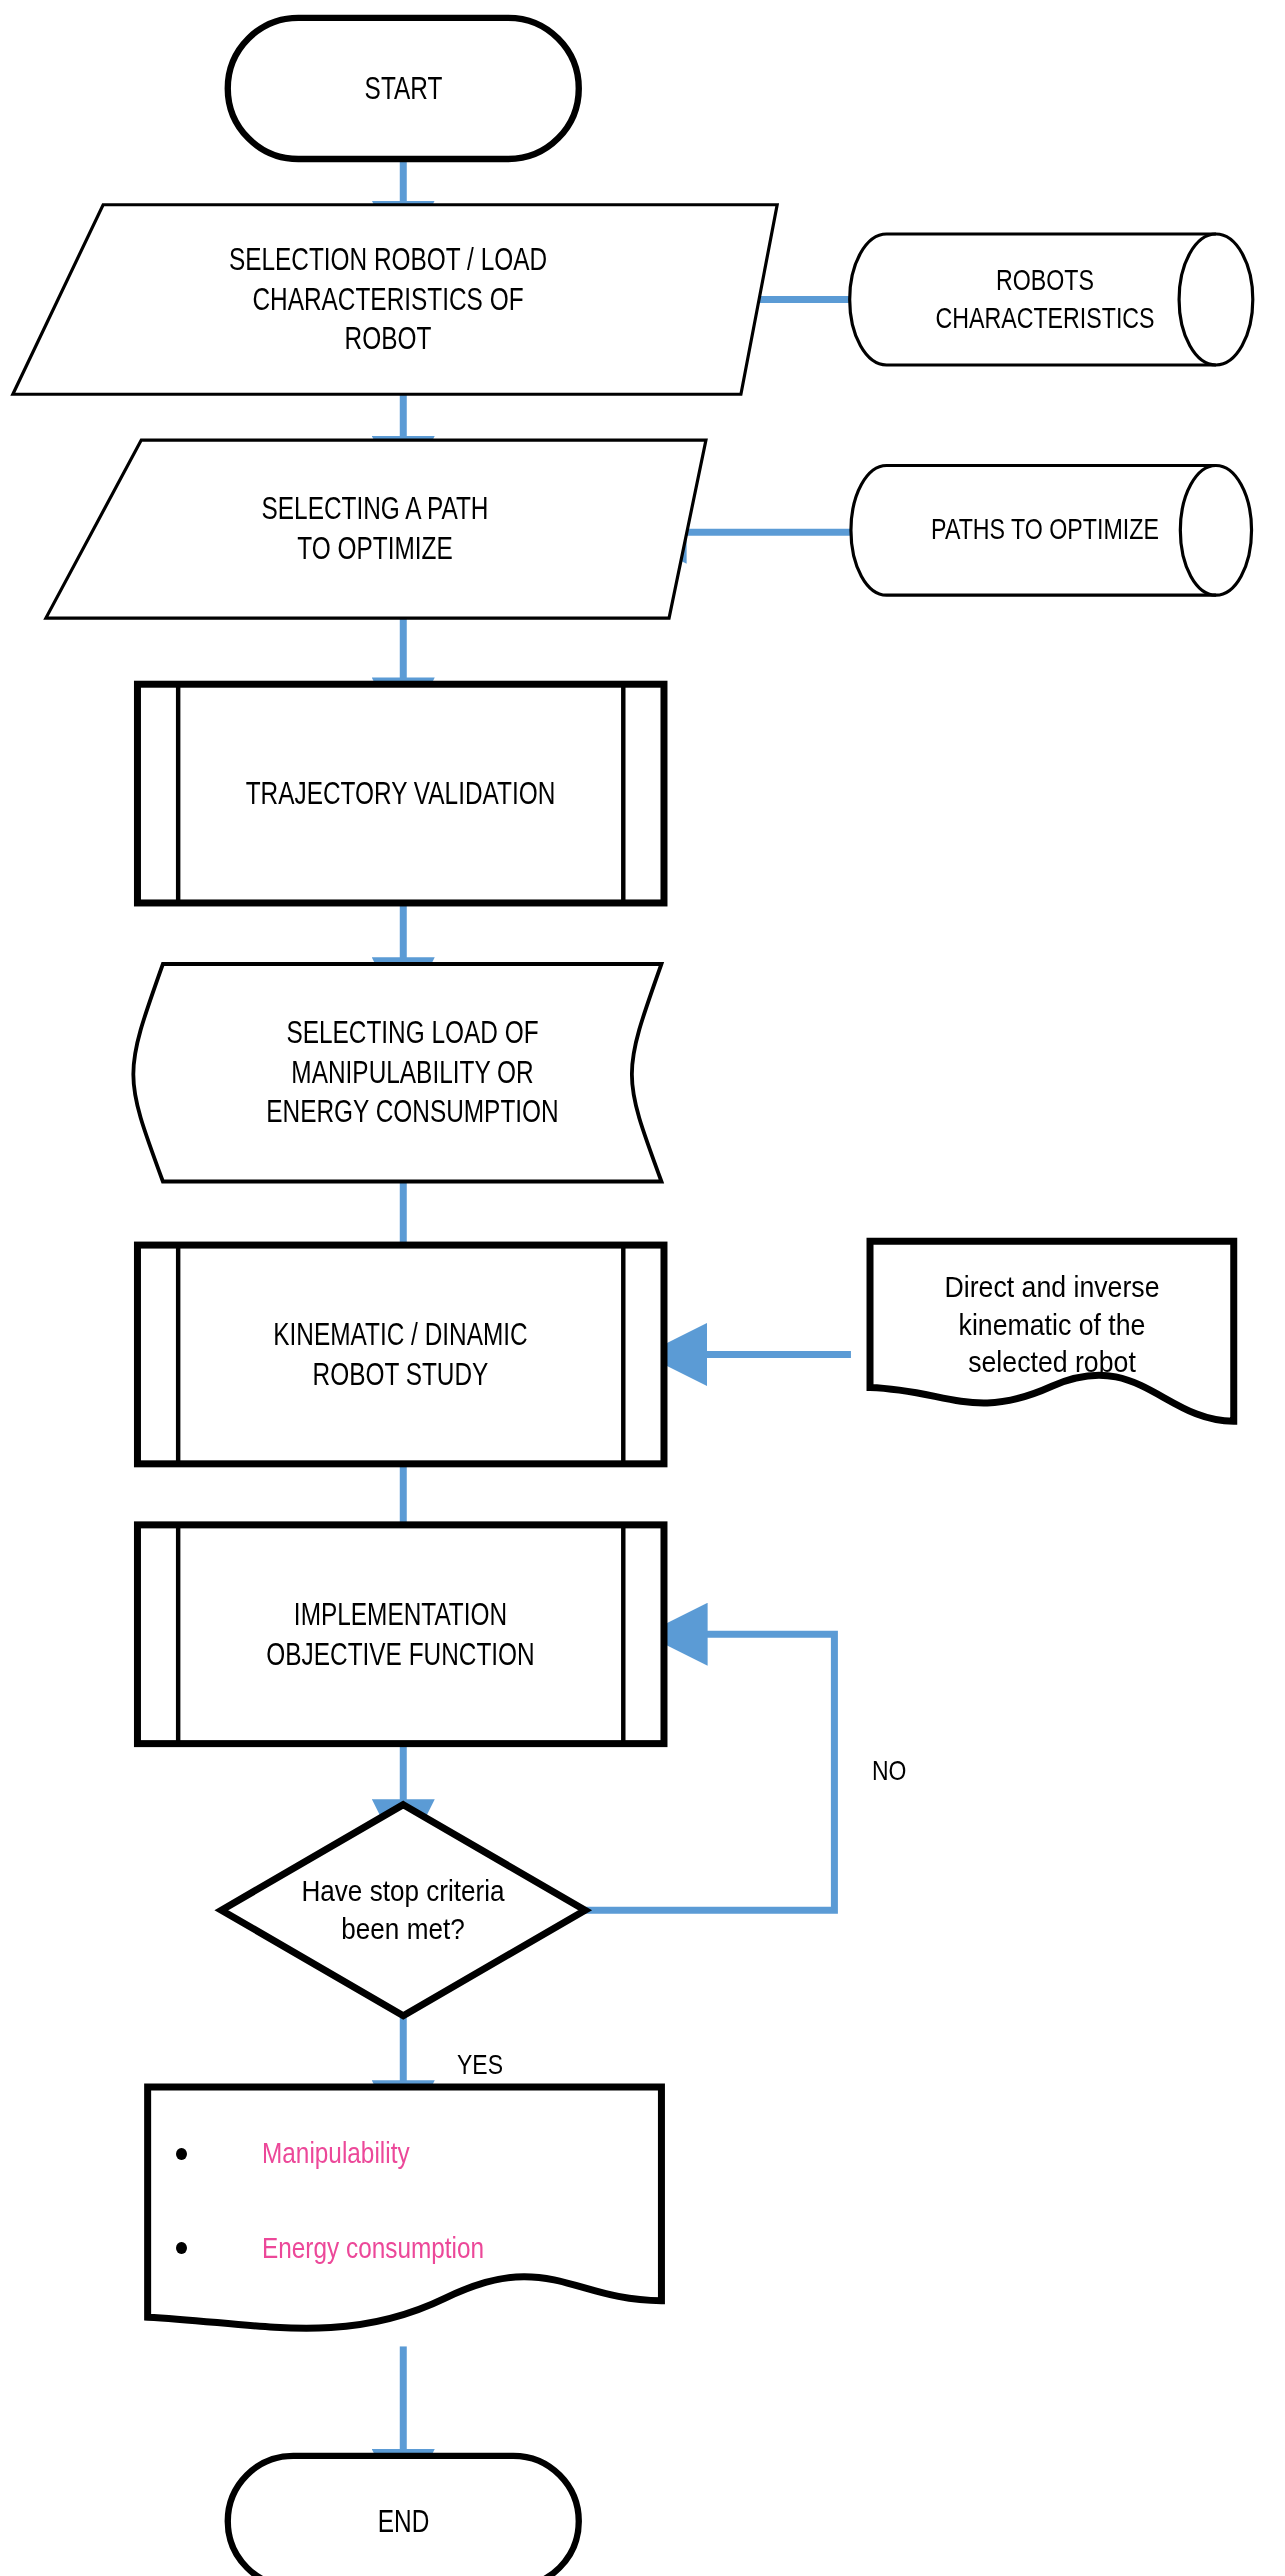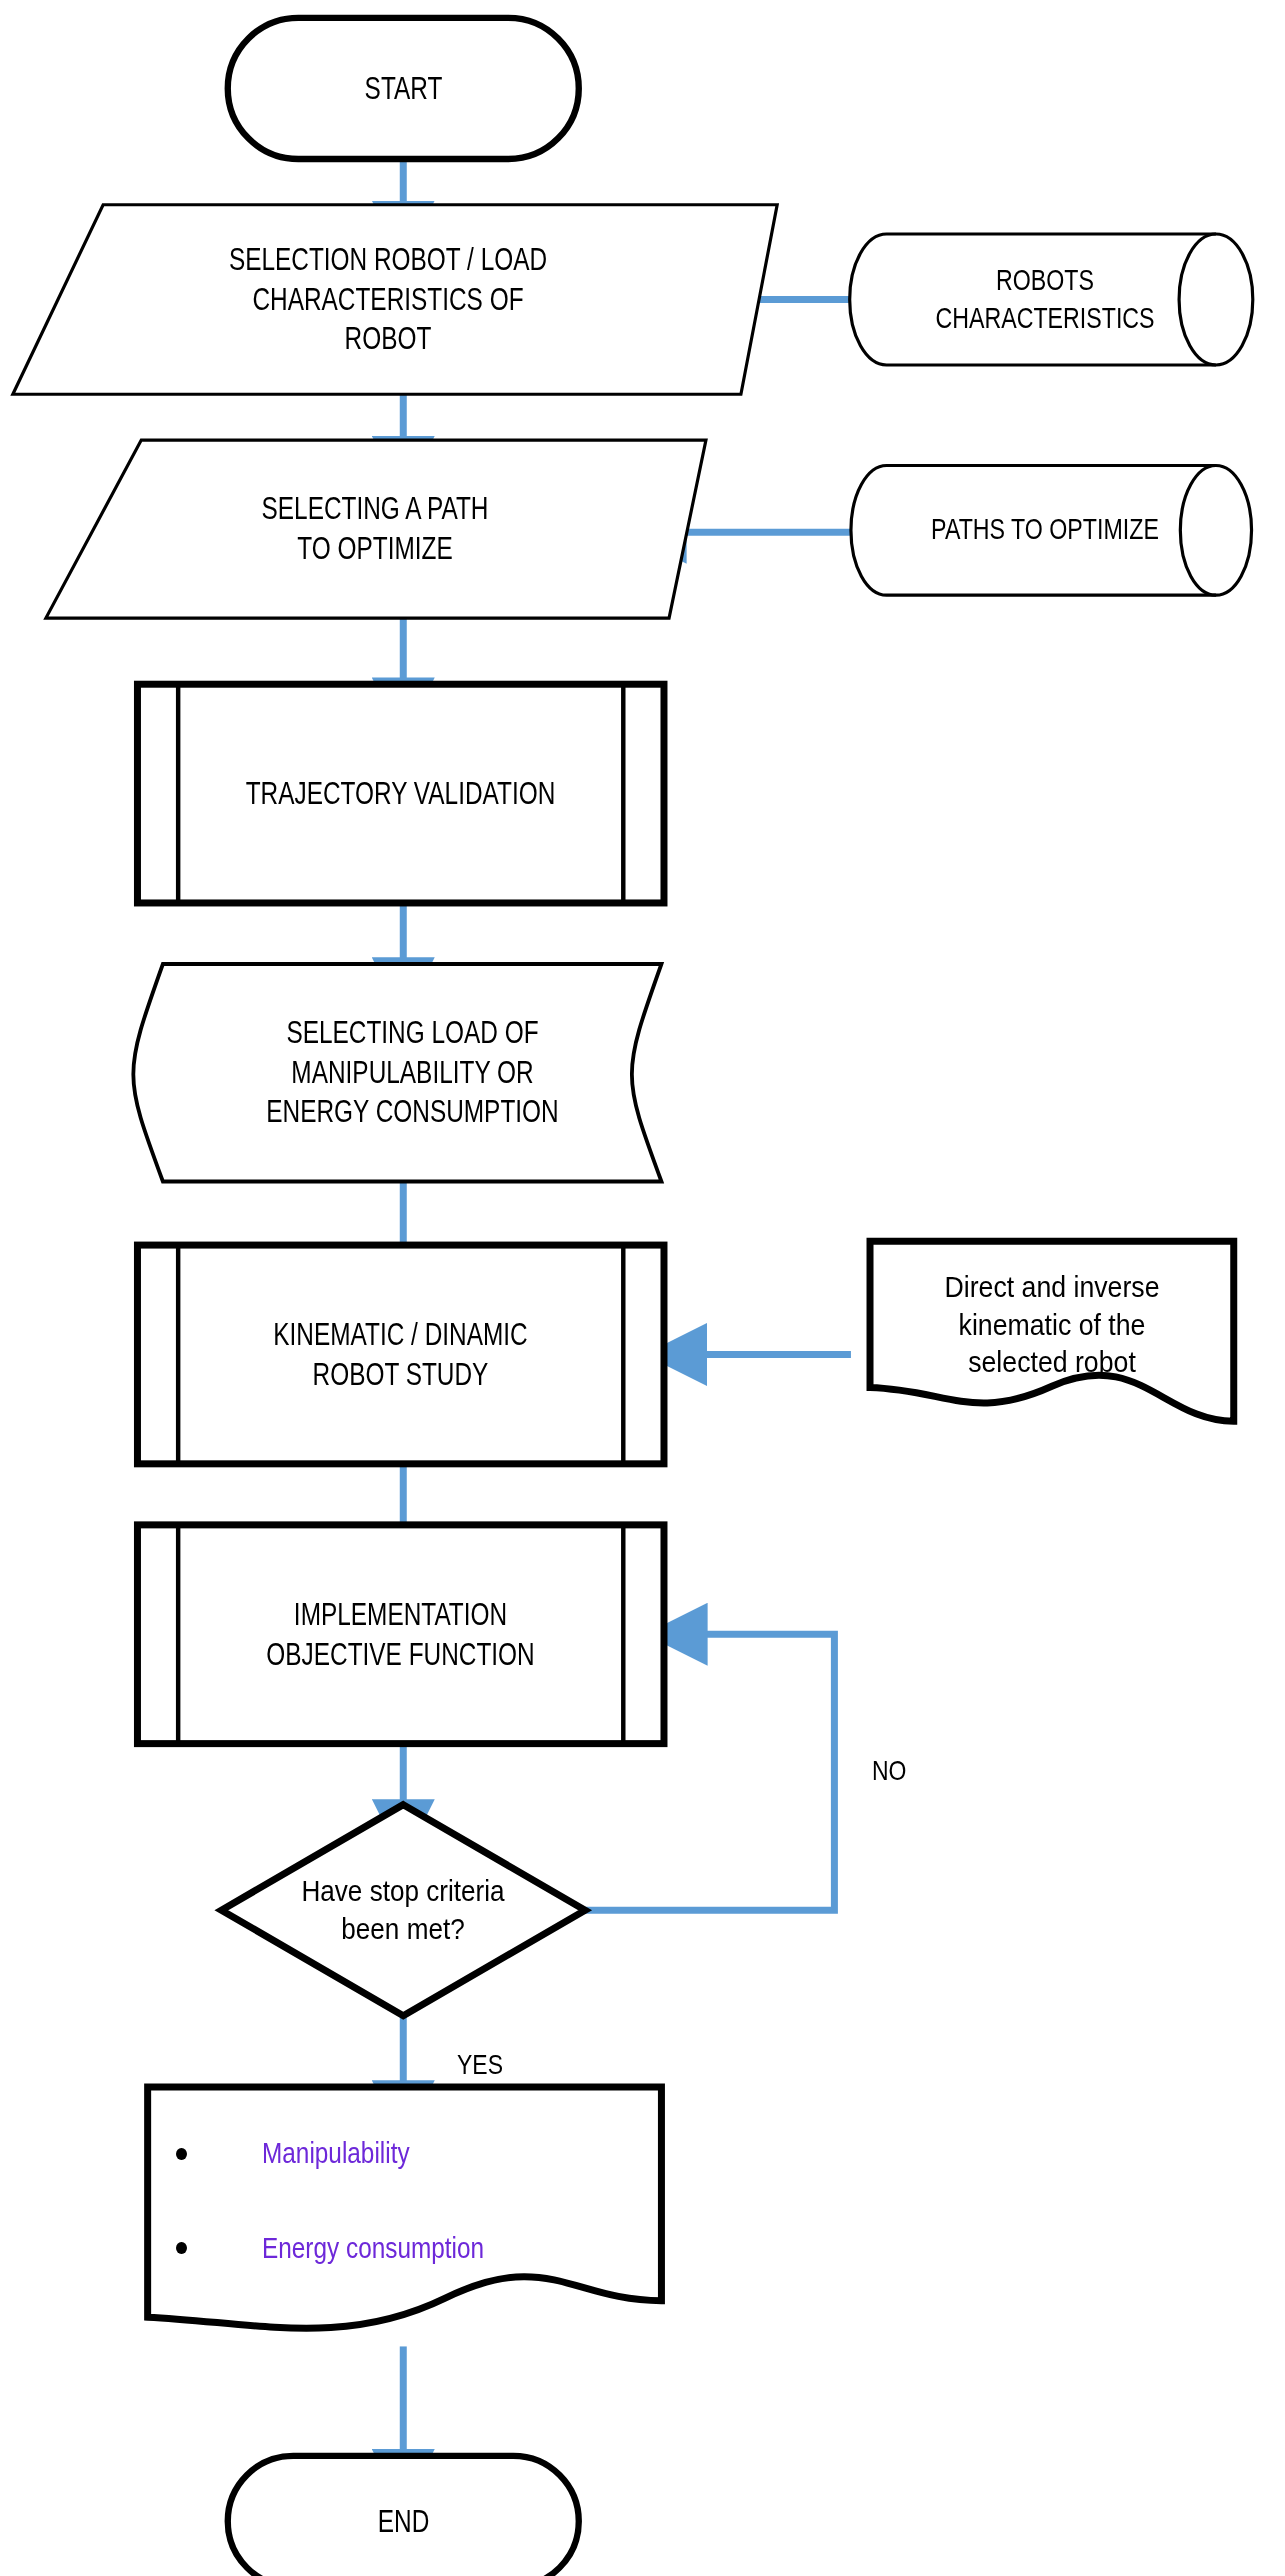--- a/index.html
+++ b/index.html
@@ -16,21 +16,21 @@
   }
   .ft-48 { font-size:30.5px; }
   .ft-46 { font-size:29px; }
   .edge-label {
     position:absolute; color:#000; font-size:28px;
     font-family:"Liberation Sans", sans-serif;
     transform:scaleX(0.82); transform-origin:left center;
   }
   .bullet-block {
     position:absolute; display:flex; flex-direction:column;
-    justify-content:center; color:#6d28d9; font-size:29px; line-height:1.62;
+    justify-content:center; color:#ec4899; font-size:29px; line-height:1.62;
     font-family:"Liberation Sans", sans-serif;
     gap:48px;
   }
   .bullet-row { display:flex; align-items:center; }
   .bullet-dot {
     width:10.8px; height:12px; border-radius:50%; background:#000;
     flex:0 0 auto; margin-right:75px; margin-left:28px;
   }
   .bullet-label { transform:scaleX(0.84); transform-origin:left center; }
 </style>

